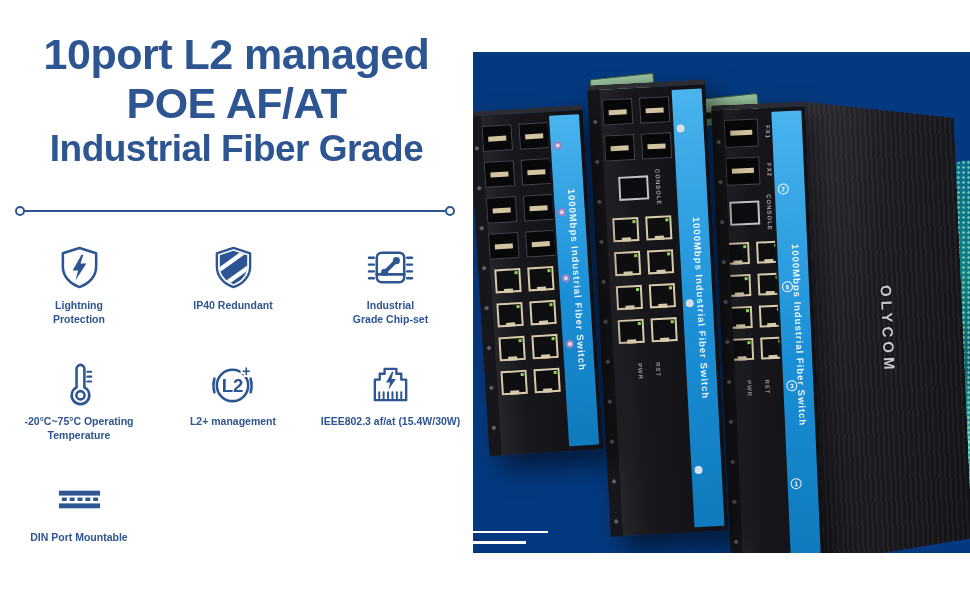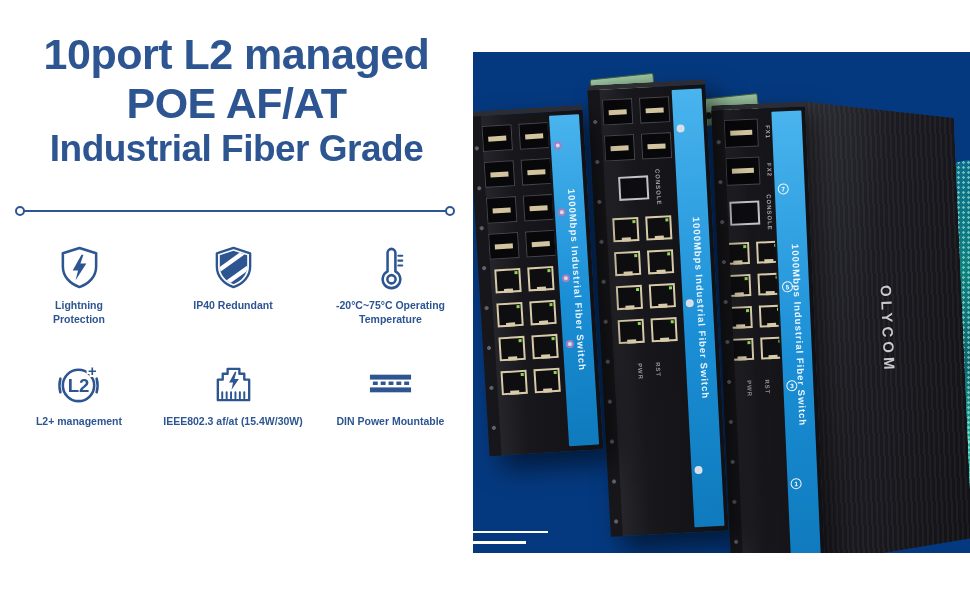--- a/index.html
+++ b/index.html
@@ -148,20 +148,34 @@
             <path fill="#2d5591" stroke="none" d="M24 7 L38 11.5 V23 c0 8.5 -6 15 -14 18 C16 38 10 31.5 10 23 V11.5 Z"></path>
             <g clip-path="url(#shc)" stroke="#fff" stroke-width="4.5">
               <path d="M6 29 L38 6"></path>
                 <path d="M14 42 L46 19"></path>
             </g>
           </svg>
         </span>
         <span class="flabel">IP40 Redundant</span>
       </div>
 
+      <div class="feat">
+        <span class="icon">
+          <svg viewBox="0 0 48 48" fill="none" stroke="#2d5591" stroke-width="2.6" stroke-linejoin="round" stroke-linecap="round">
+            <rect x="10" y="9" width="28" height="30" rx="5"></rect>
+            <path d="M10 31 h28"></path>
+            <path stroke-width="4" d="M19.5 27.5 L28.5 18.5"></path>
+            <circle cx="30" cy="17" r="3.6" fill="#2d5591" stroke="none"></circle>
+            <circle cx="18" cy="29" r="3.6" fill="#2d5591" stroke="none"></circle>
+            <path stroke-width="2.4" d="M2 14 h5 M2 21 h5 M2 28 h5 M2 35 h5 M41 14 h5 M41 21 h5 M41 28 h5 M41 35 h5"></path>
+          </svg>
+        </span>
+        <span class="flabel">Industrial
+Grade Chip-set</span>
+      </div>
 
 
       <div class="feat">
         <span class="icon">
           <svg viewBox="0 0 48 48" fill="none" stroke="#2d5591" stroke-width="2.6" stroke-linejoin="round" stroke-linecap="round">
             <path d="M21 28 V9 a4 4 0 0 1 8 0 V28 a9 9 0 1 1 -8 0 Z"></path>
             <circle cx="25" cy="36" r="4.2"></circle>
             <path stroke-width="2.2" d="M32 12 h4 M32 17 h4 M32 22 h4"></path>
           </svg>
         </span>
@@ -197,21 +211,21 @@
           <svg viewBox="0 0 48 48" fill="#2d5591" stroke="none">
             <rect x="3" y="15" width="42" height="5"></rect>
             <rect x="3" y="28" width="42" height="5"></rect>
             <rect x="6" y="22" width="5" height="3.5"></rect>
               <rect x="14" y="22" width="5" height="3.5"></rect>
             <rect x="22" y="22" width="5" height="3.5"></rect>
               <rect x="30" y="22" width="5" height="3.5"></rect>
             <rect x="38" y="22" width="5" height="3.5"></rect>
           </svg>
         </span>
-        <span class="flabel">DIN Power Mountable</span>
+        <span class="flabel">DIN Port Mountable</span>
       </div>
 
     </div>
   </div>
 
   <div class="photo">
     <div class="deco-globe"></div>
     <div class="deco-arc"></div>
     <div class="line-a"></div>
     <div class="line-b"></div>

